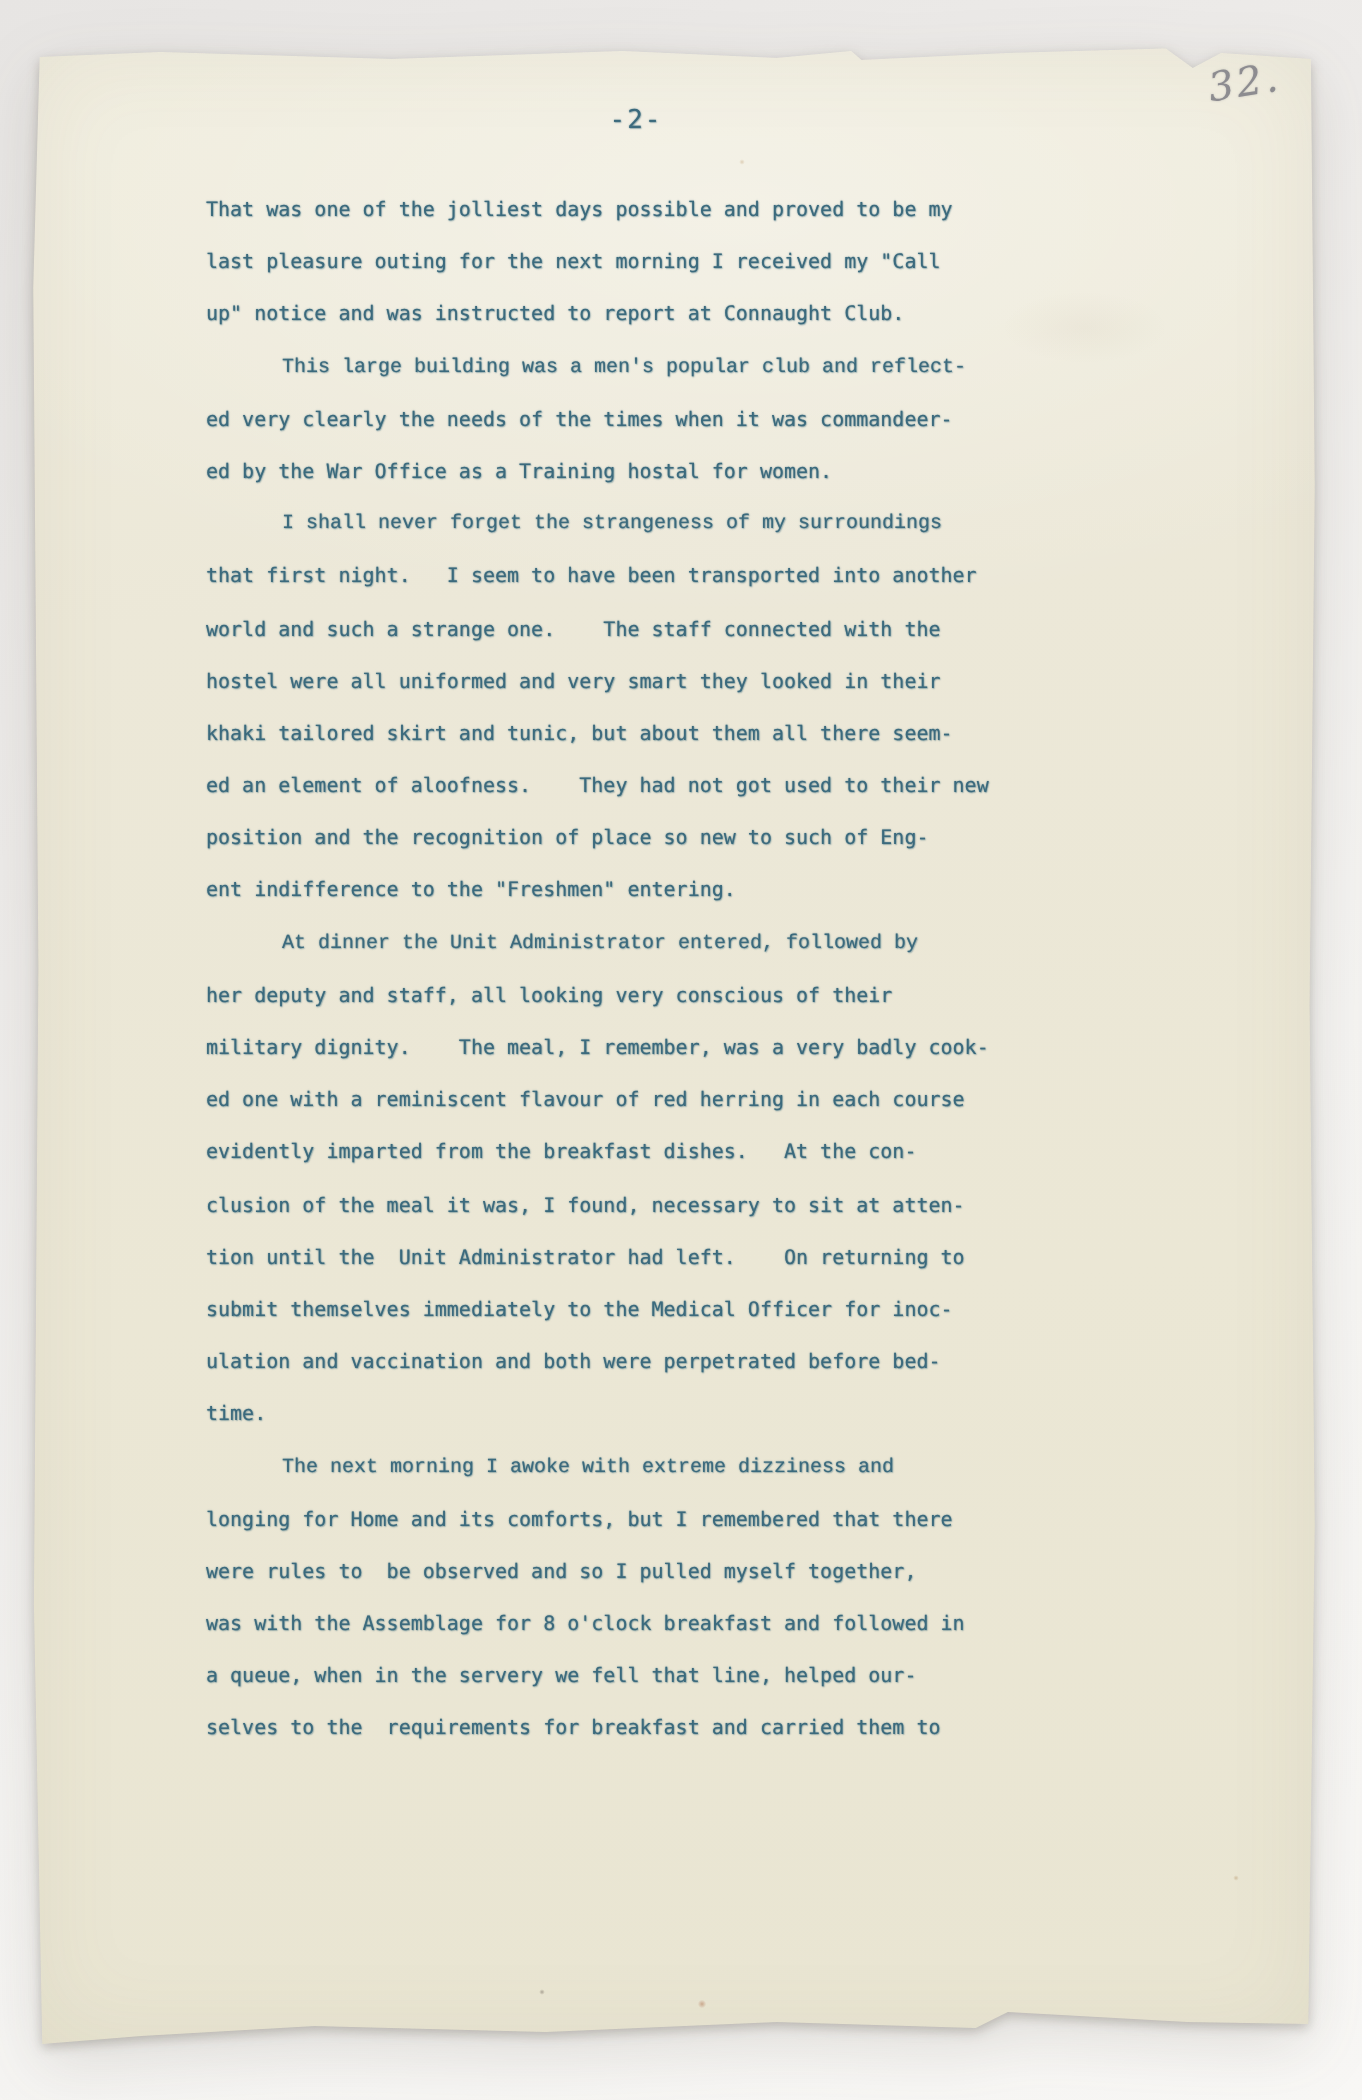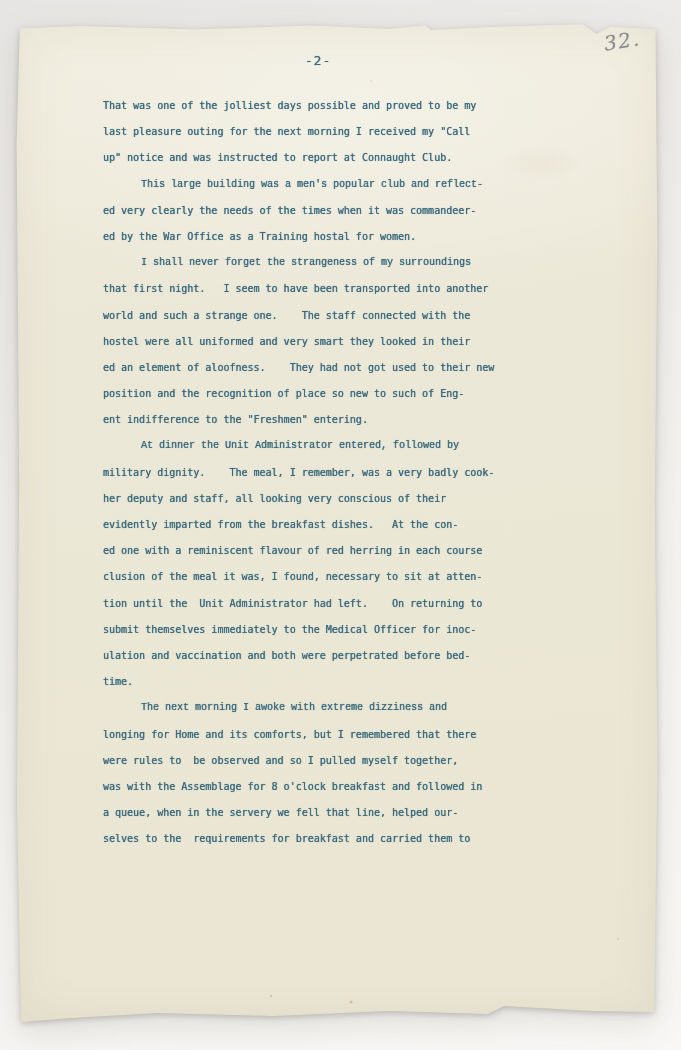--- a/index.html
+++ b/index.html
@@ -112,28 +112,29 @@
         <div class="line">That was one of the jolliest days possible and proved to be my</div>
         <div class="line">last pleasure outing for the next morning I received my "Call</div>
         <div class="line">up" notice and was instructed to report at Connaught Club.</div>
         <div class="line indent">This large building was a men's popular club and reflect-</div>
         <div class="line">ed very clearly the needs of the times when it was commandeer-</div>
         <div class="line">ed by the War Office as a Training hostal for women.</div>
         <div class="line indent">I shall never forget the strangeness of my surroundings</div>
         <div class="line">that first night.   I seem to have been transported into another</div>
         <div class="line">world and such a strange one.    The staff connected with the</div>
         <div class="line">hostel were all uniformed and very smart they looked in their</div>
+        <div class="line">khaki tailored skirt and tunic, but about them all there seem-</div>
         <div class="line">ed an element of aloofness.    They had not got used to their new</div>
         <div class="line">position and the recognition of place so new to such of Eng-</div>
         <div class="line">ent indifference to the "Freshmen" entering.</div>
         <div class="line indent">At dinner the Unit Administrator entered, followed by</div>
+        <div class="line">her deputy and staff, all looking very conscious of their</div>
         <div class="line">military dignity.    The meal, I remember, was a very badly cook-</div>
-        <div class="line">her deputy and staff, all looking very conscious of their</div>
+        <div class="line">ed one with a reminiscent flavour of red herring in each course</div>
         <div class="line">evidently imparted from the breakfast dishes.   At the con-</div>
-        <div class="line">ed one with a reminiscent flavour of red herring in each course</div>
         <div class="line">clusion of the meal it was, I found, necessary to sit at atten-</div>
         <div class="line">tion until the  Unit Administrator had left.    On returning to</div>
         <div class="line">submit themselves immediately to the Medical Officer for inoc-</div>
         <div class="line">ulation and vaccination and both were perpetrated before bed-</div>
         <div class="line">time.</div>
         <div class="line indent">The next morning I awoke with extreme dizziness and</div>
         <div class="line">longing for Home and its comforts, but I remembered that there</div>
         <div class="line">were rules to  be observed and so I pulled myself together,</div>
         <div class="line">was with the Assemblage for 8 o'clock breakfast and followed in</div>
         <div class="line">a queue, when in the servery we fell that line, helped our-</div>

